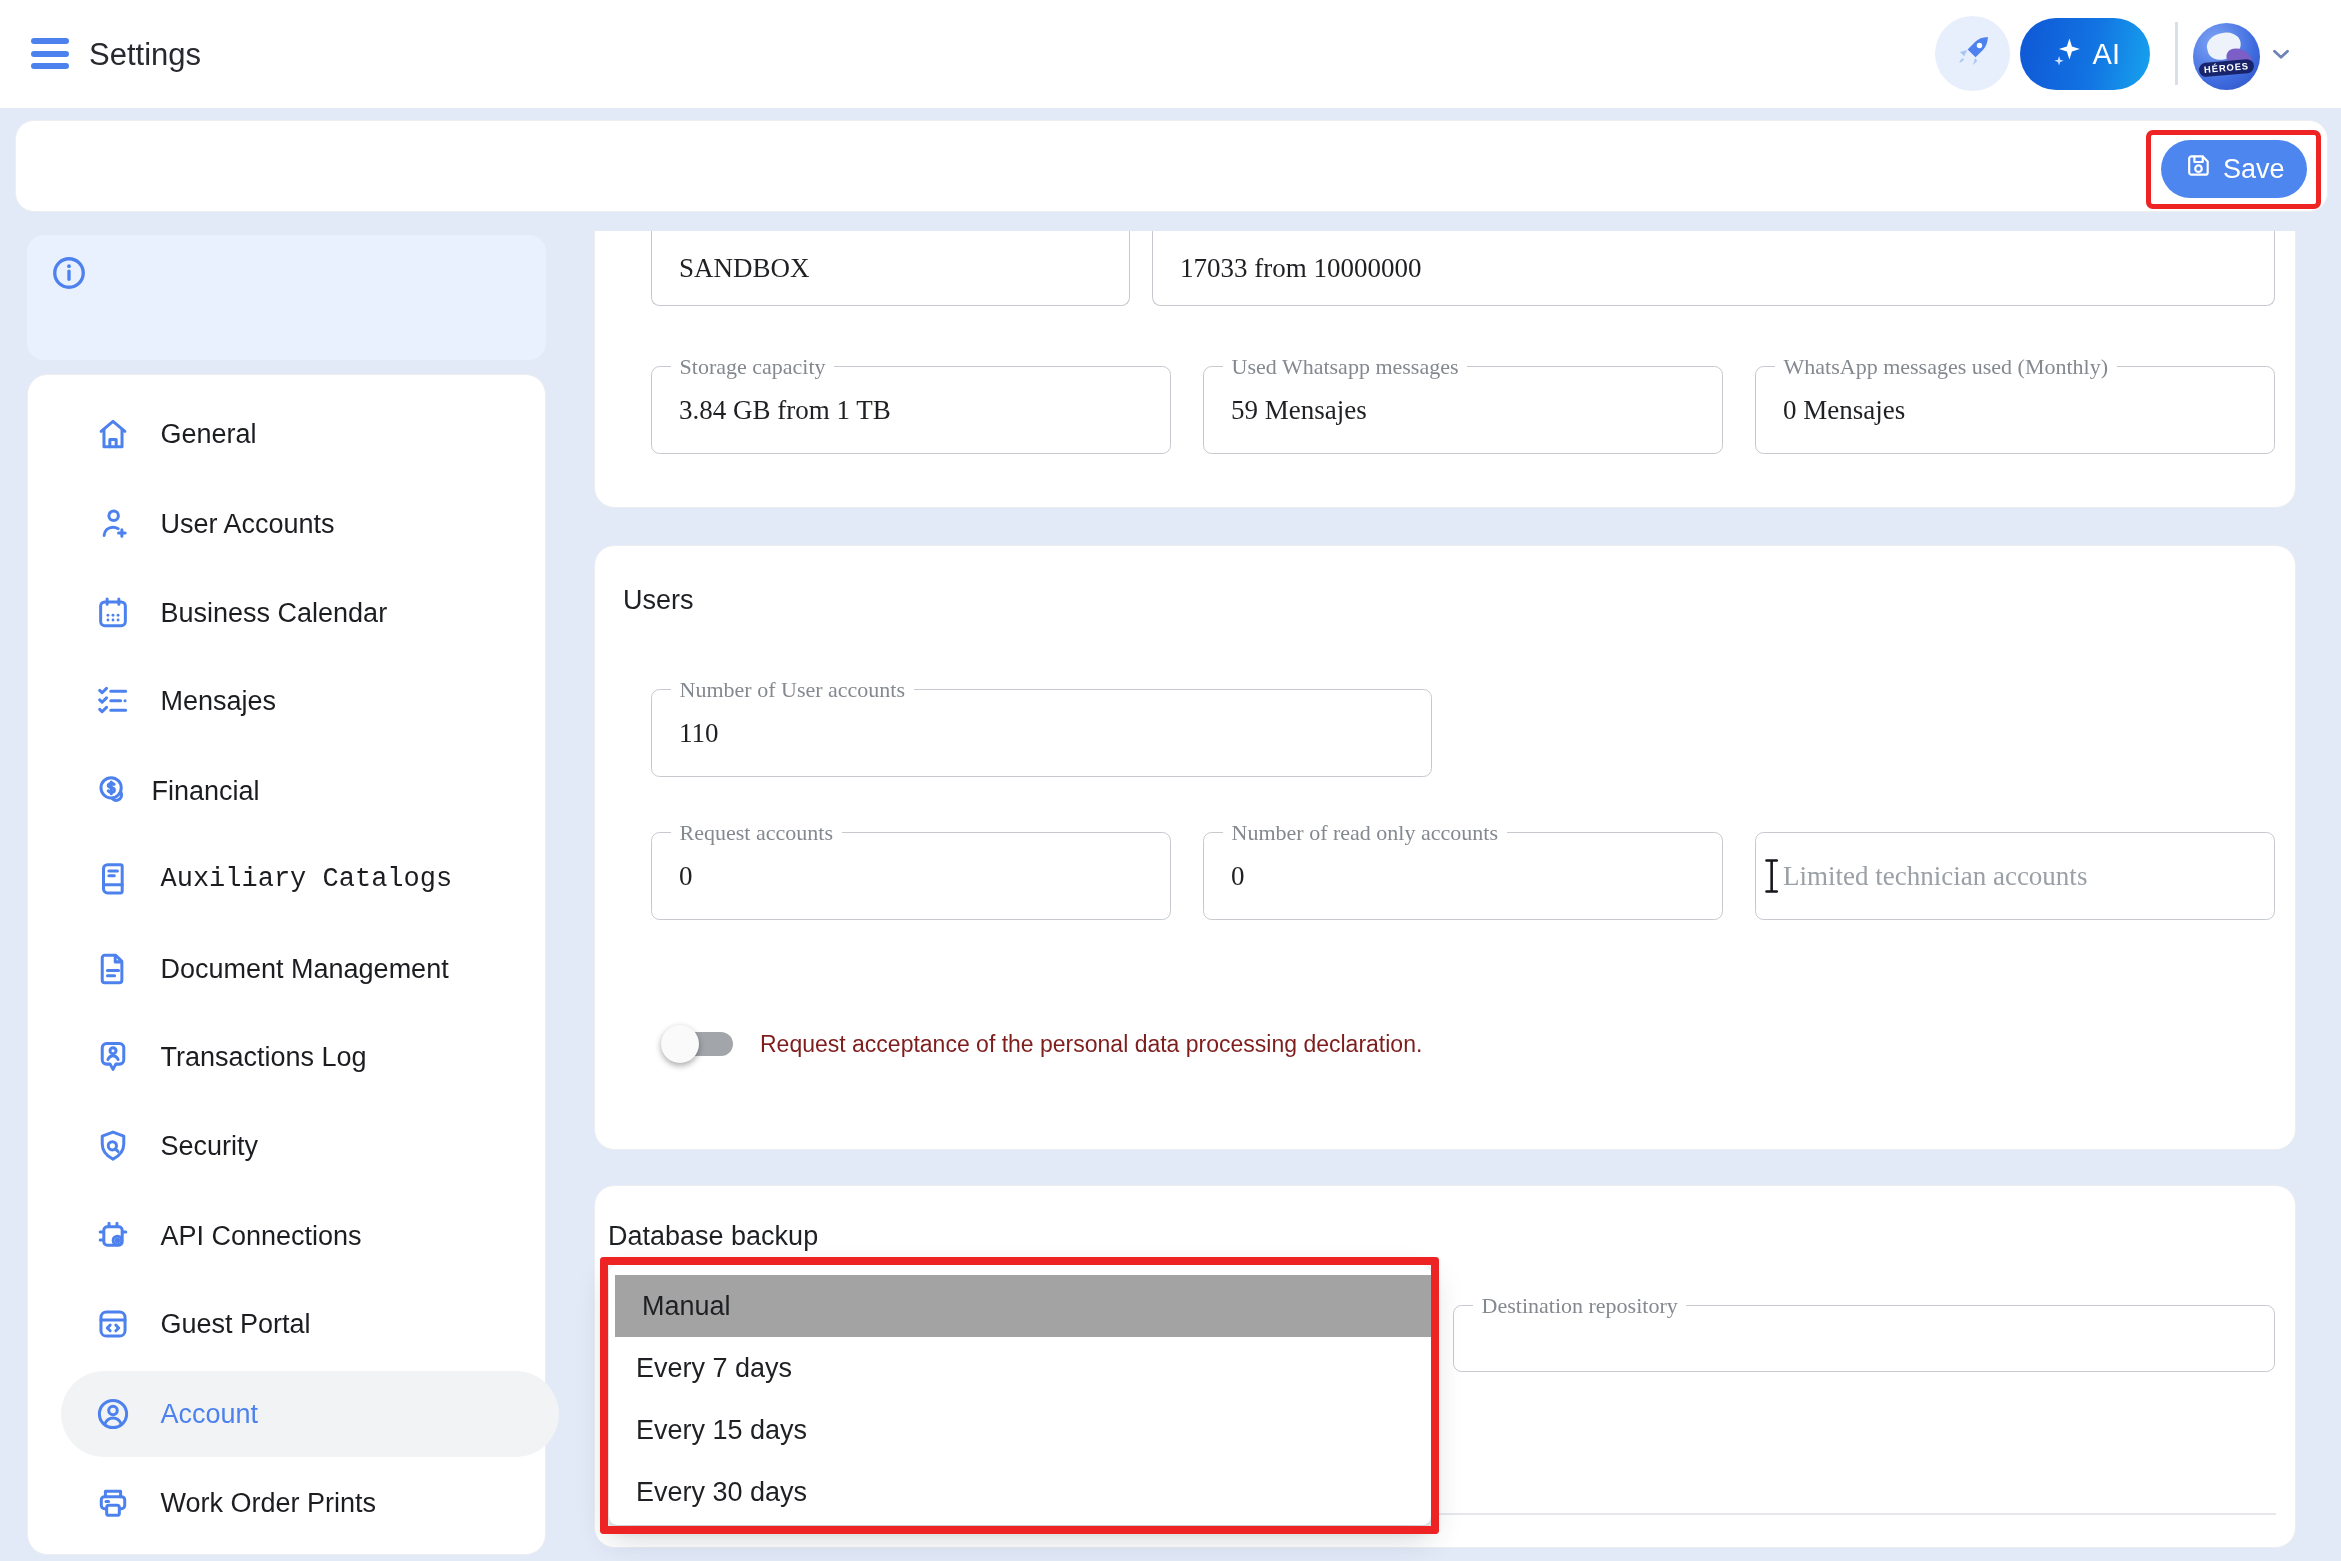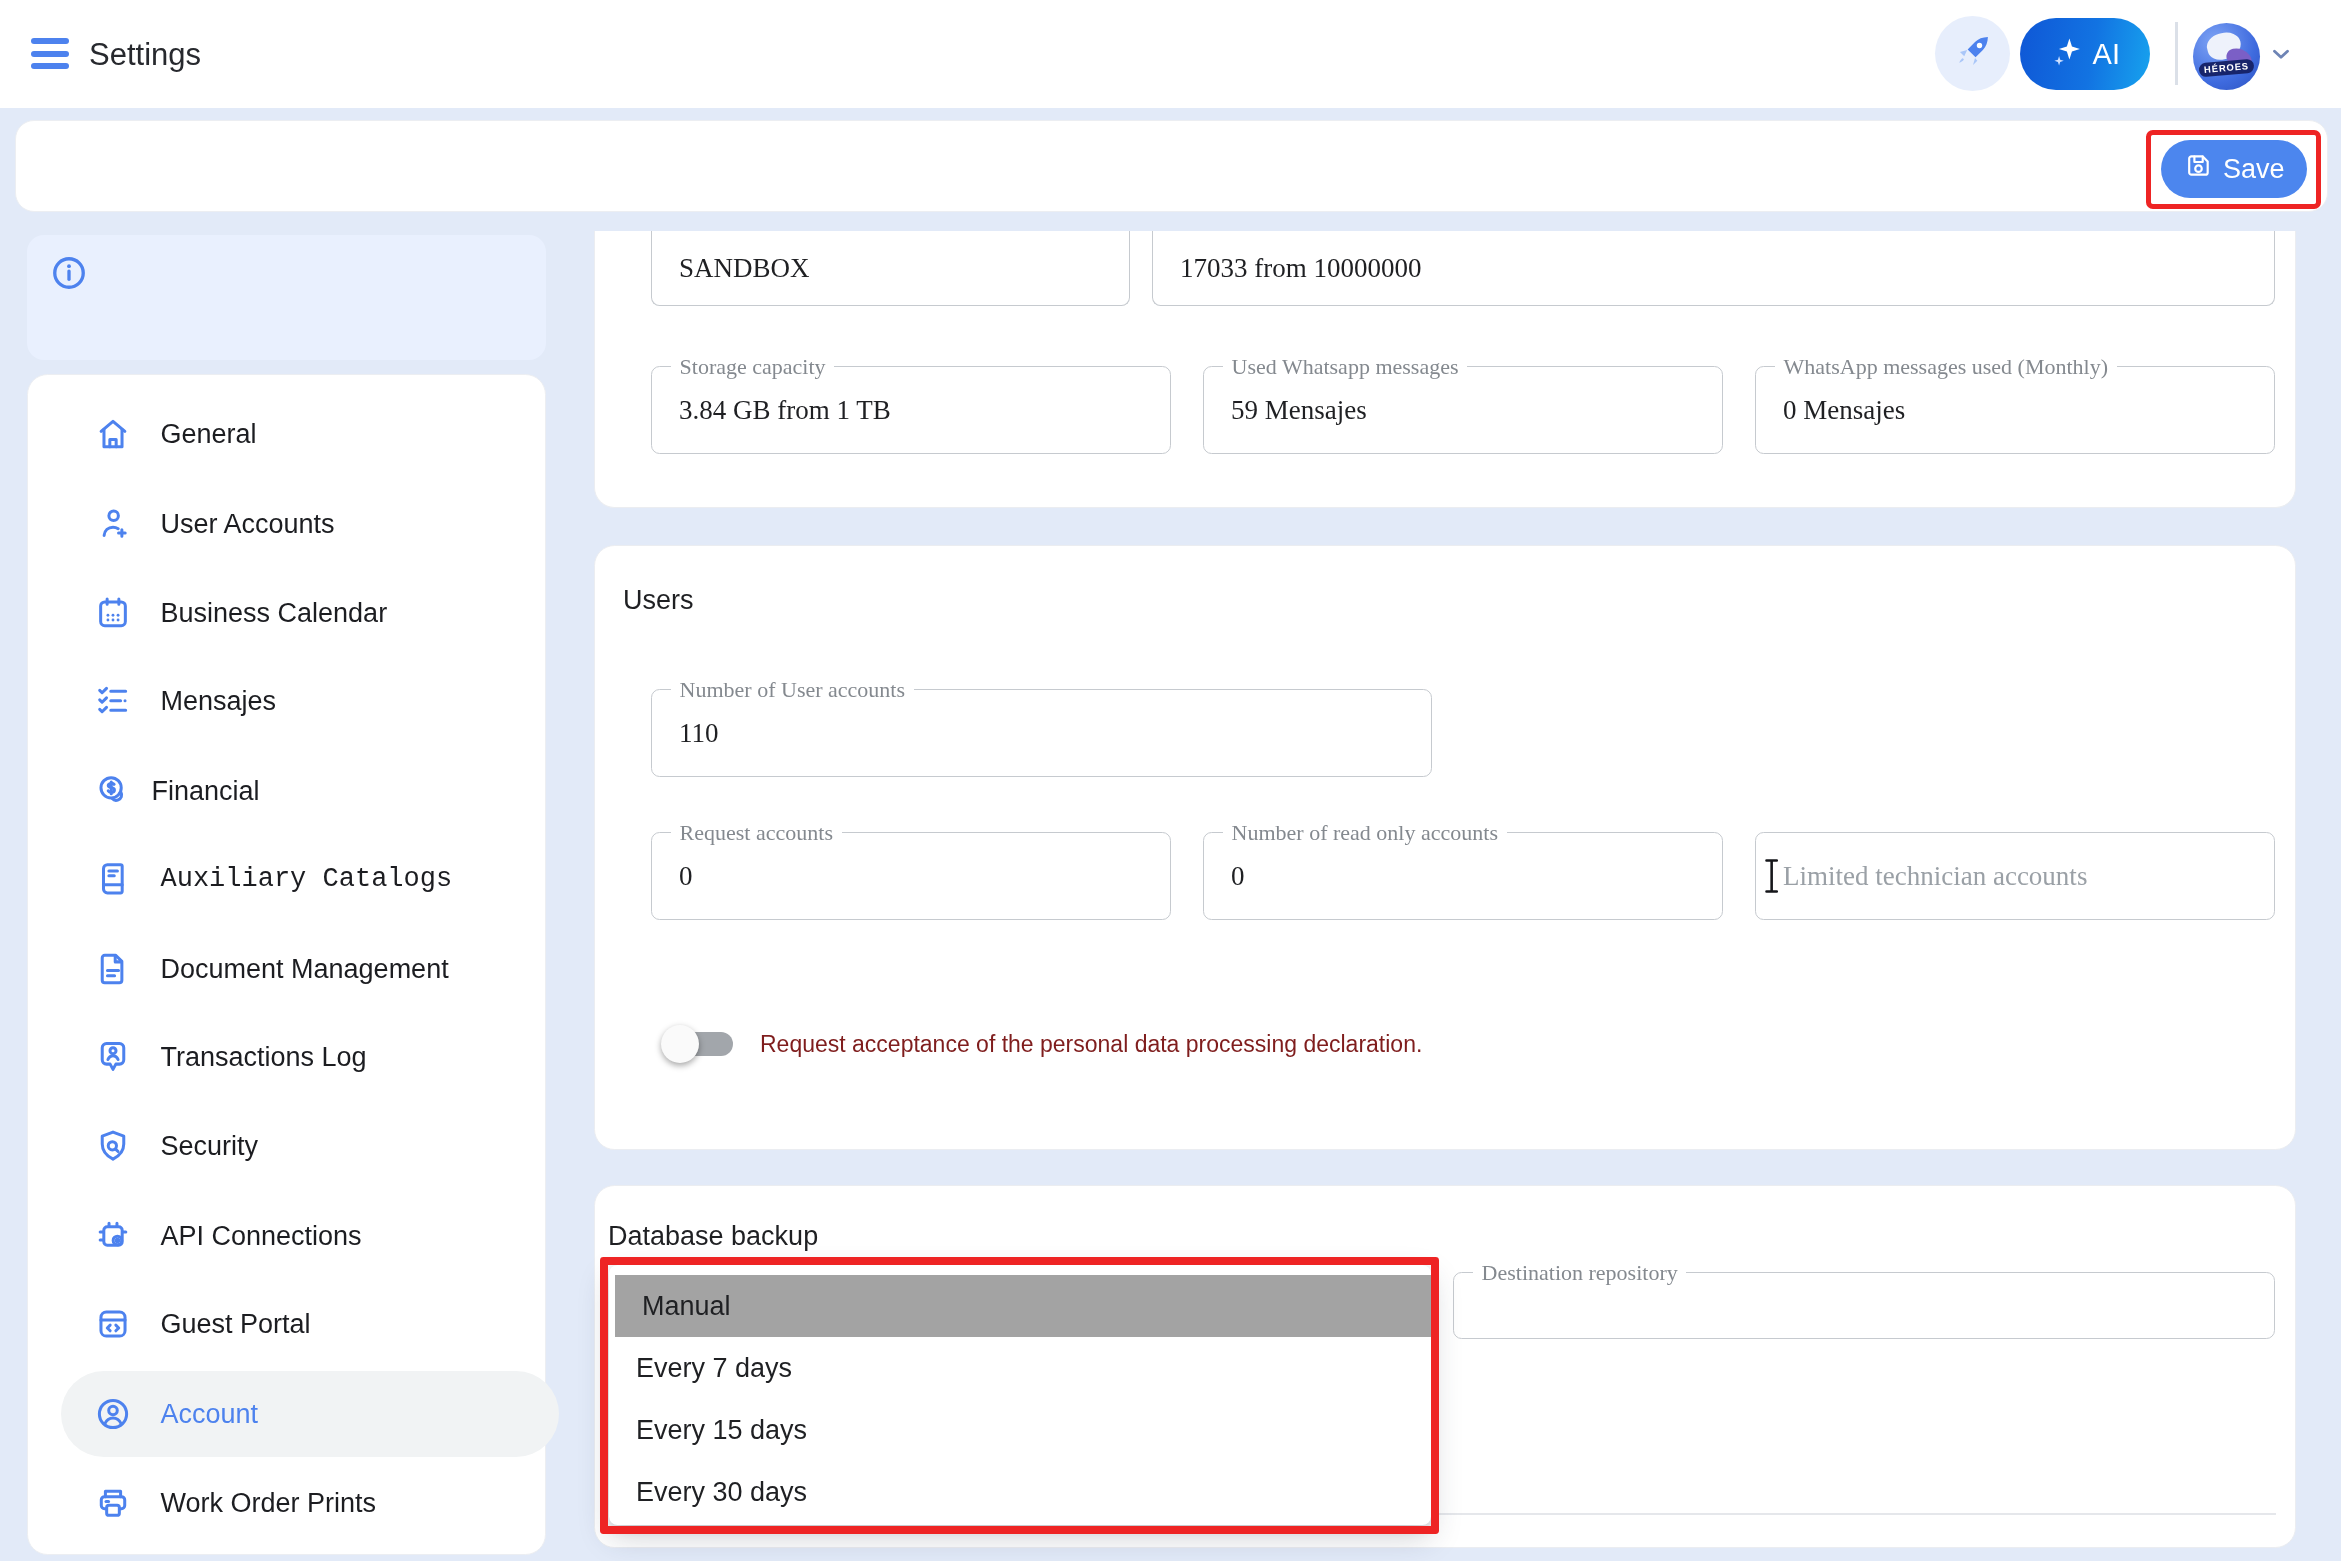--- a/index.html
+++ b/index.html
@@ -346,21 +346,21 @@
   <div class="abs toggle-label">Request acceptance of the personal data processing declaration.</div>
 
   <div class="abs card card3"></div>
   <div class="abs section-title" style="left:608px;top:1221px;">Database backup</div>
 
   <div class="abs rule"></div>
 
   <div class="abs sliver" style="left:1423px;top:1294px;width:10.3px;height:22px;"></div>
   <div class="abs sliver" style="left:1424px;top:1349px;width:6.8px;height:26px;"></div>
 
-  <div class="abs field" style="left:1453px;top:1272px;width:822px;height:67px;">
+  <div class="abs field" style="left:1453px;top:1305px;width:822px;height:67px;">
     <span class="flabel">Destination repository</span>
     <span class="fvalue"></span>
   </div>
 
   <div class="abs menu">
     <div class="opt hl">Manual</div>
     <div class="opt">Every 7 days</div>
     <div class="opt">Every 15 days</div>
     <div class="opt">Every 30 days</div>
   </div>

